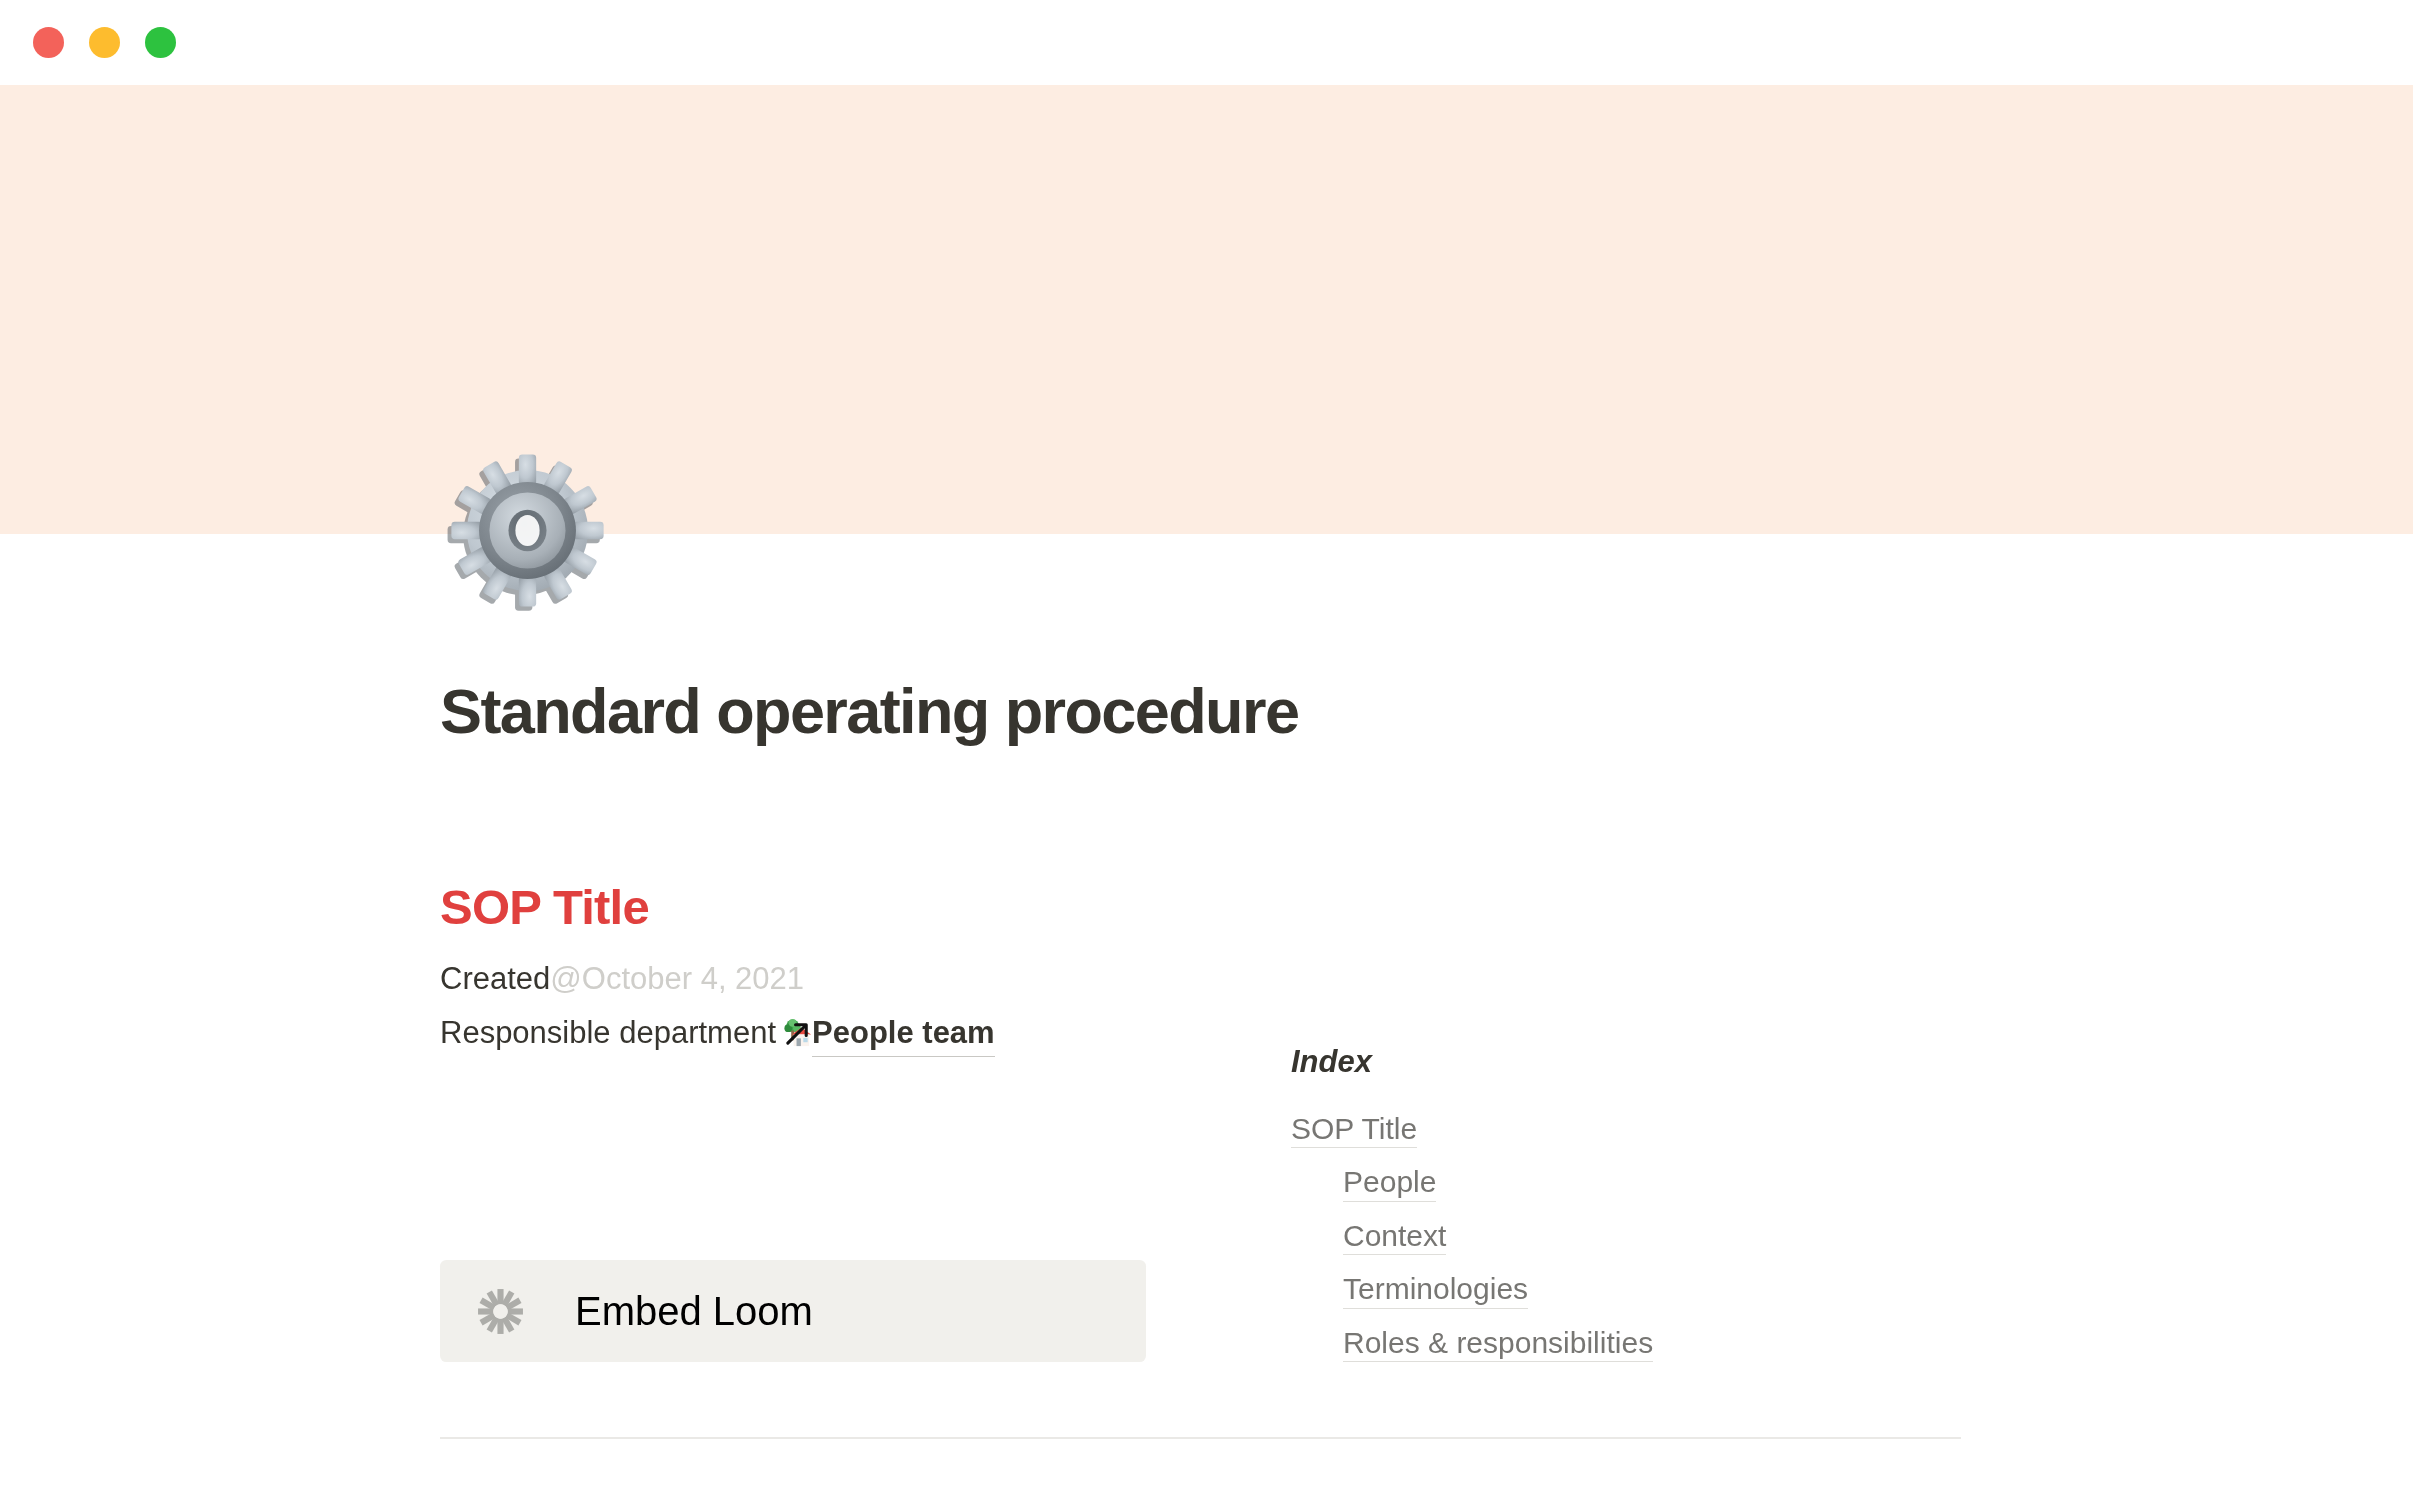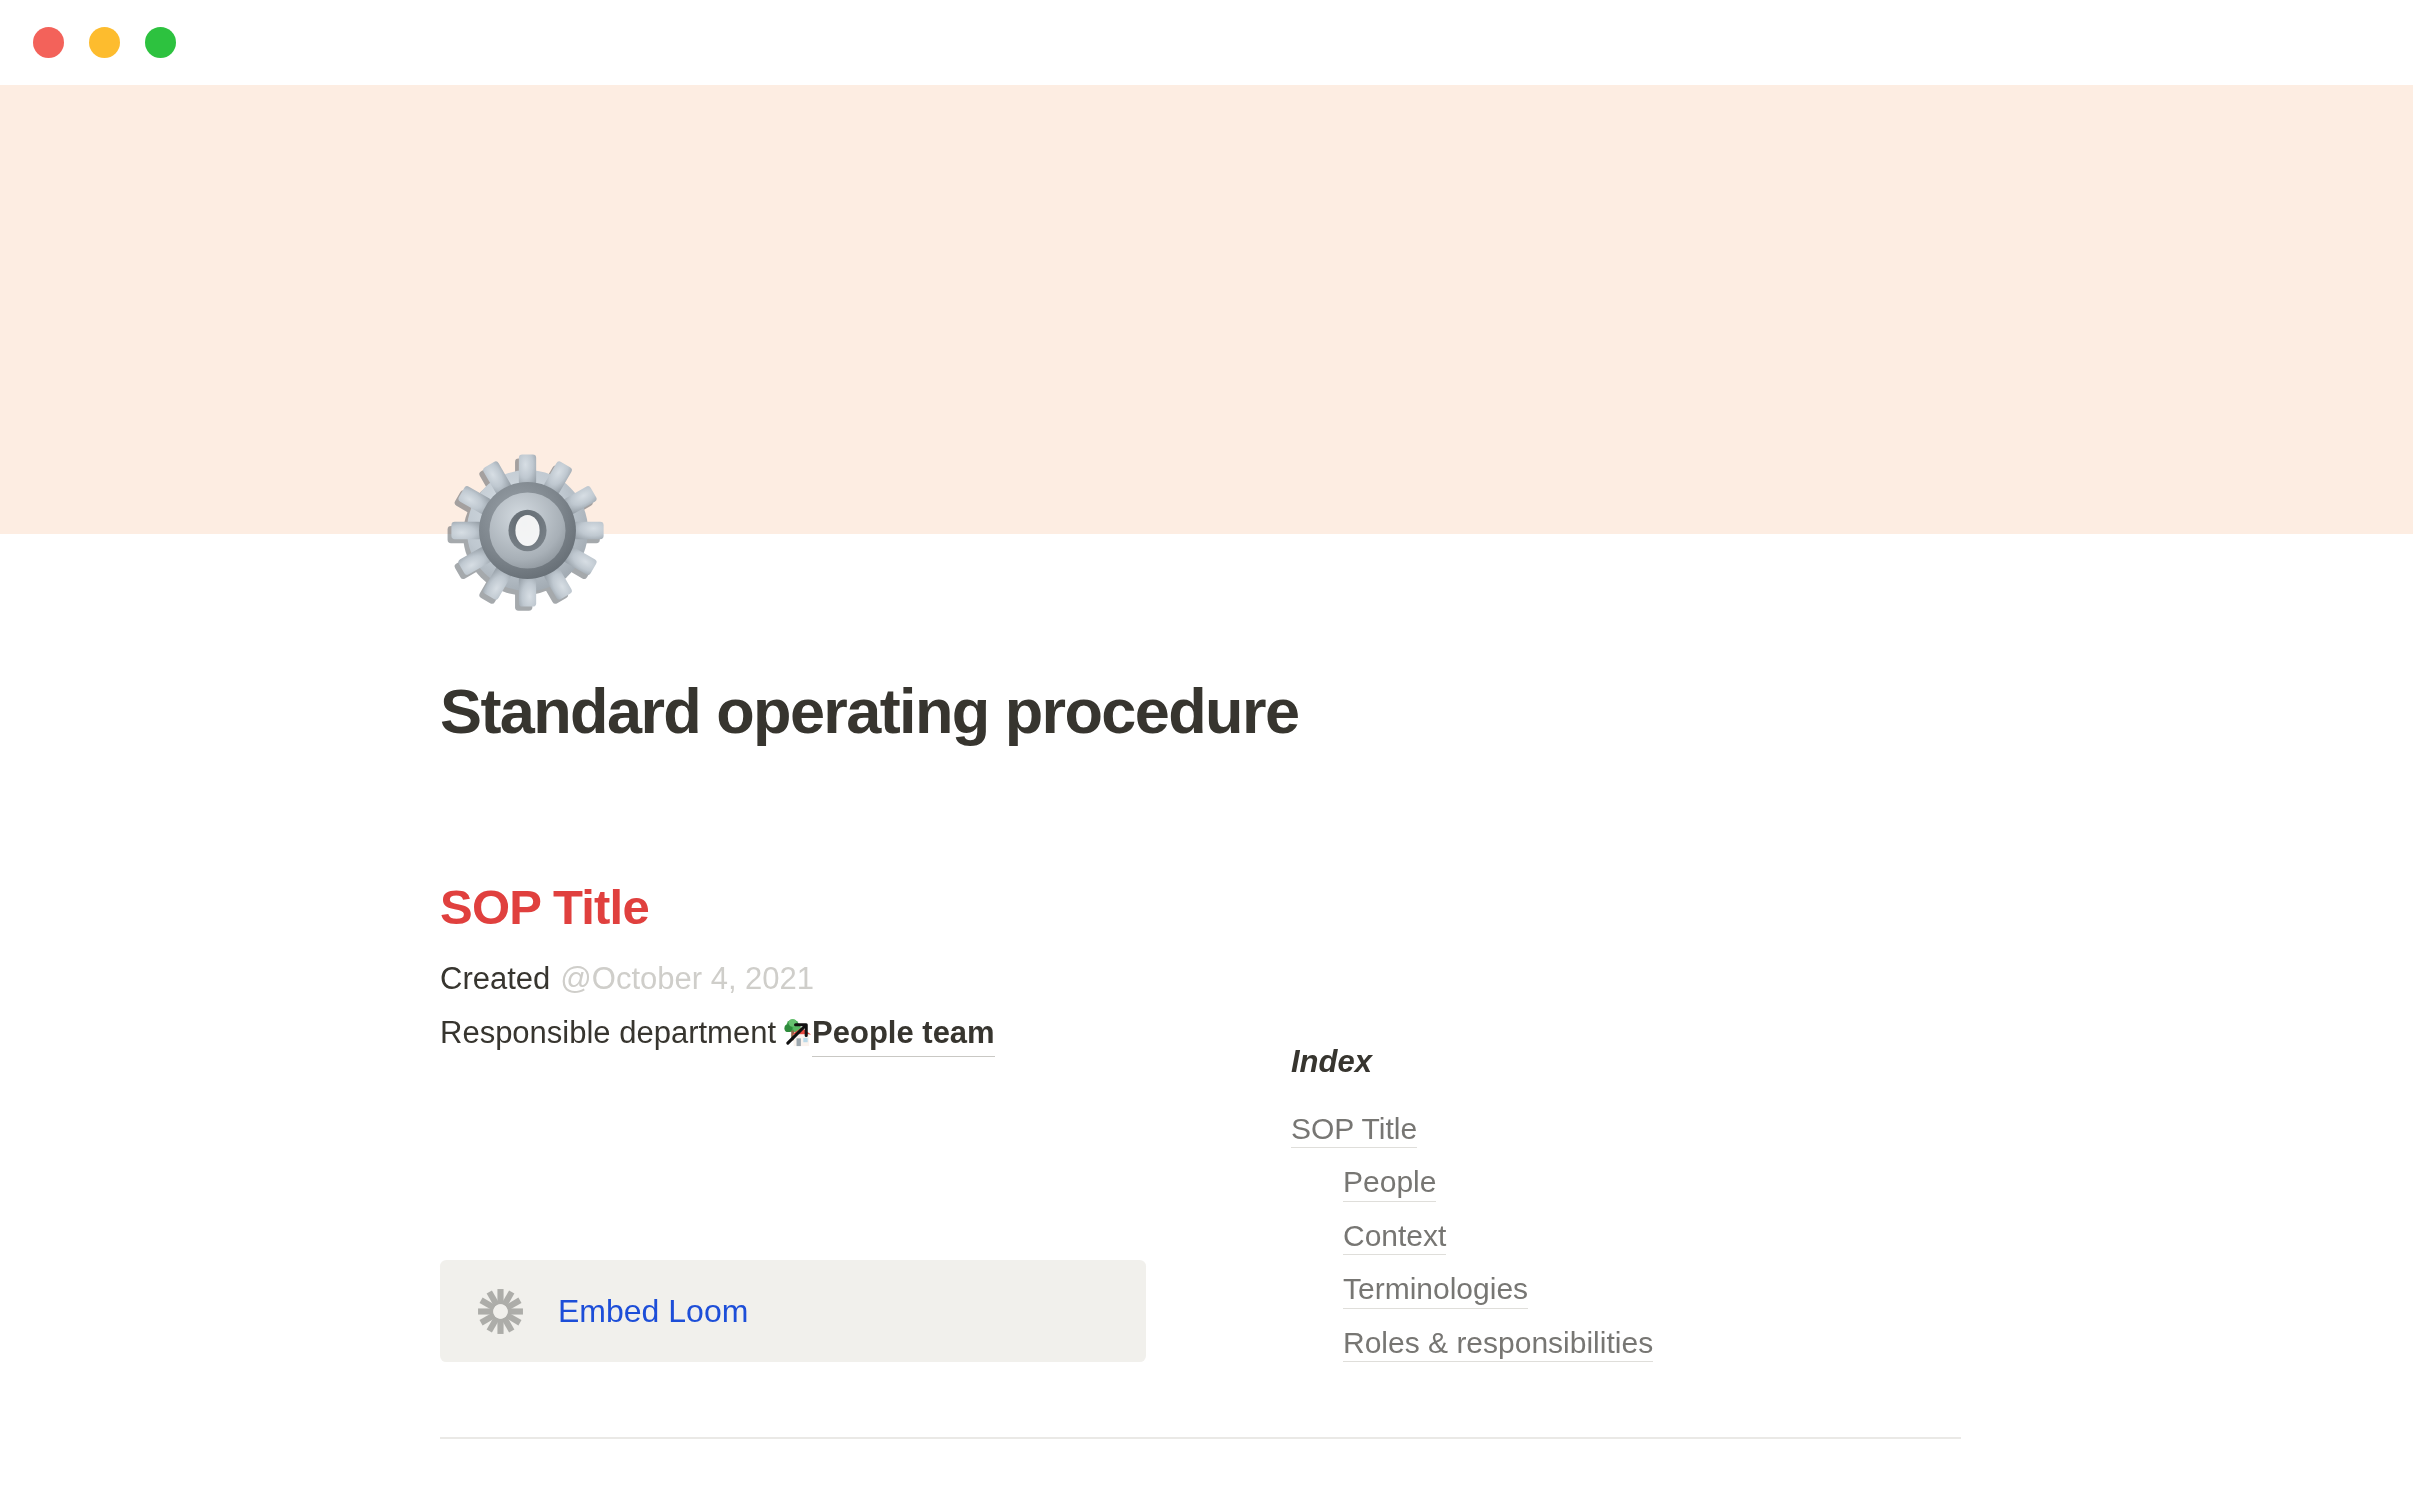--- a/index.html
+++ b/index.html
@@ -122,21 +122,20 @@
   .meta-line {
     font-size: 31px;
     line-height: 1.45;
     color: #37352F;
     margin-bottom: 8.8px;
     white-space: nowrap;
   }
   .meta-label  { color: #37352F; }
   .meta-value-muted {
     color: #CFCECA;
-    margin-left: 10px;
   }
 
   .dept-link {
     display: inline-block;
     position: relative;
     font-weight: 700;
     color: #37352F;
     border-bottom: 1.9px solid #C9C8C4;
     text-decoration: none;
     margin-left: 2.5px;
@@ -168,23 +167,23 @@
     height: 102px;
     background: #F1F0EC;
     border-radius: 6.3px;
     display: flex;
     align-items: center;
     padding-left: 36px;
     cursor: pointer;
   }
   #loom-icon { width: 49px; height: 49px; flex: 0 0 49px; }
   #embed-loom-label {
-    margin-left: 33px;
-    font-size: 32px;
-    color: #1d4ed8;
+    margin-left: 50px;
+    font-size: 40px;
+    color: #000000;
     line-height: 1;
   }
 
   
   #index-heading {
     font-size: 31px;
     line-height: 1.2;
     font-weight: 700;
     color: #37352F;
     margin-bottom: 29px;

